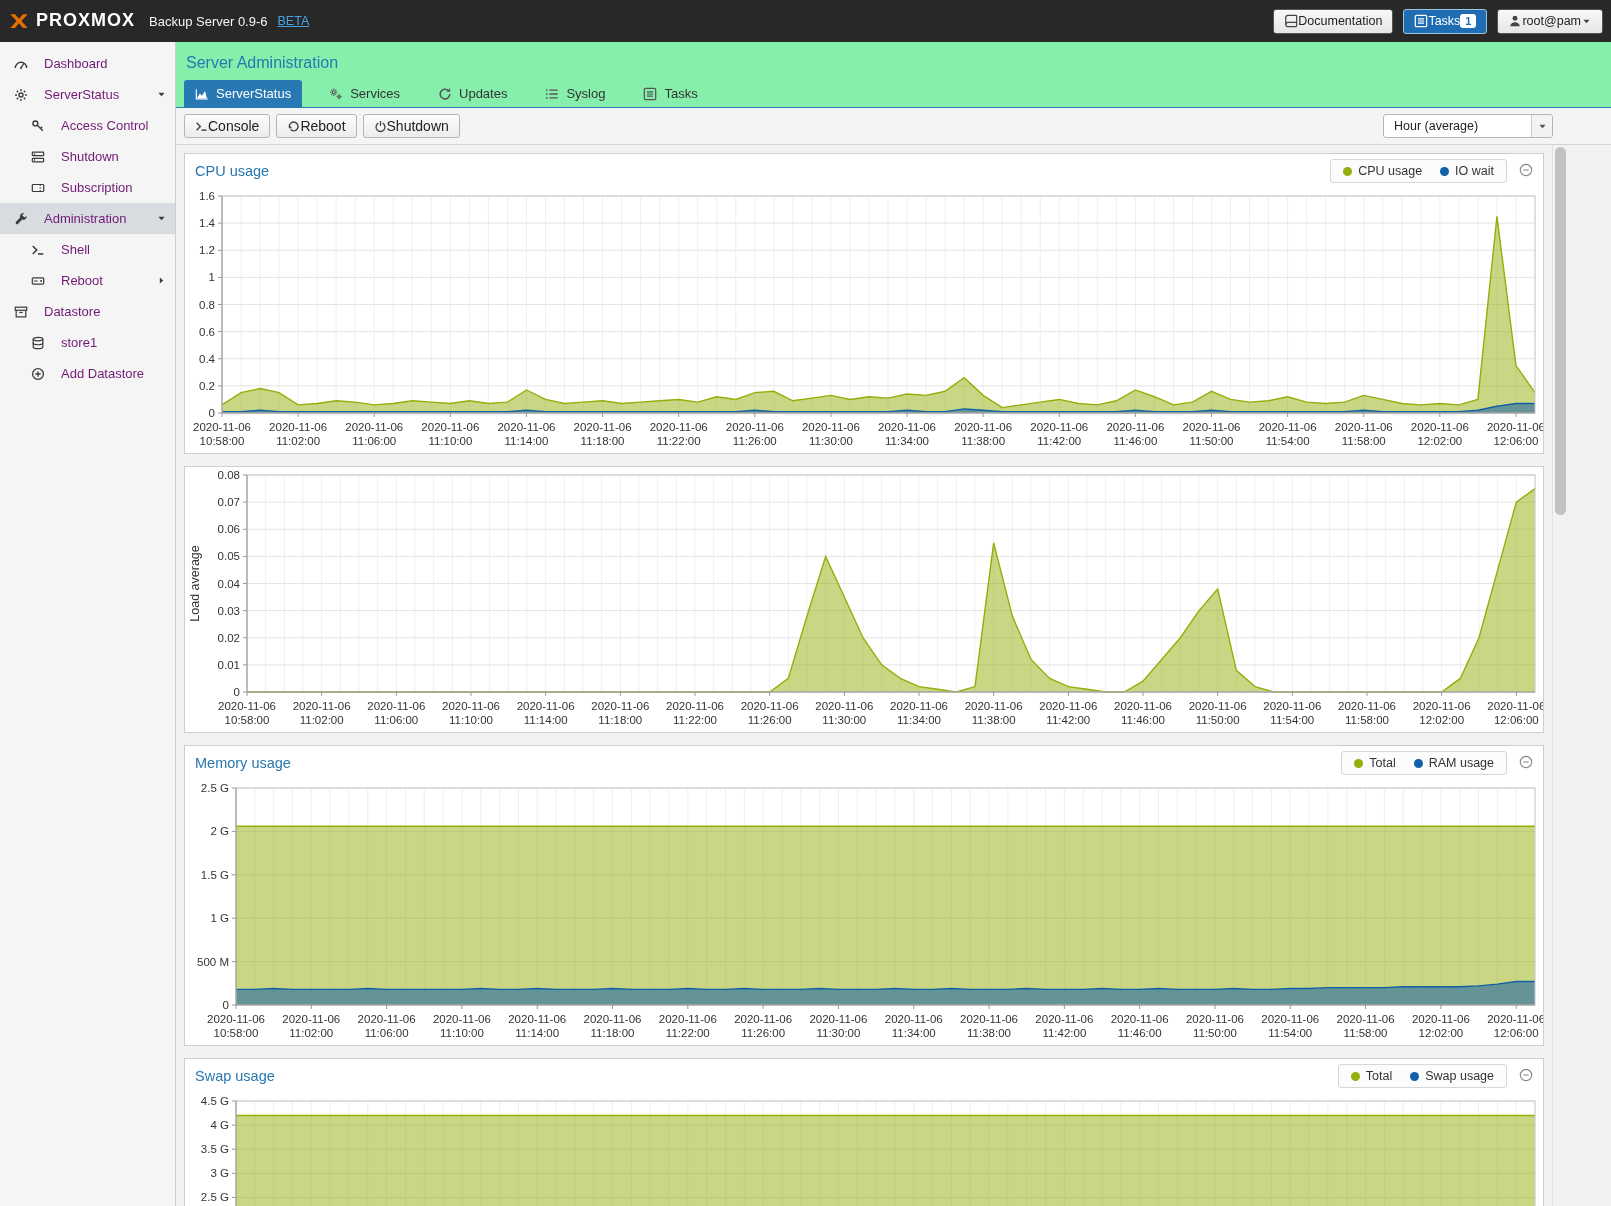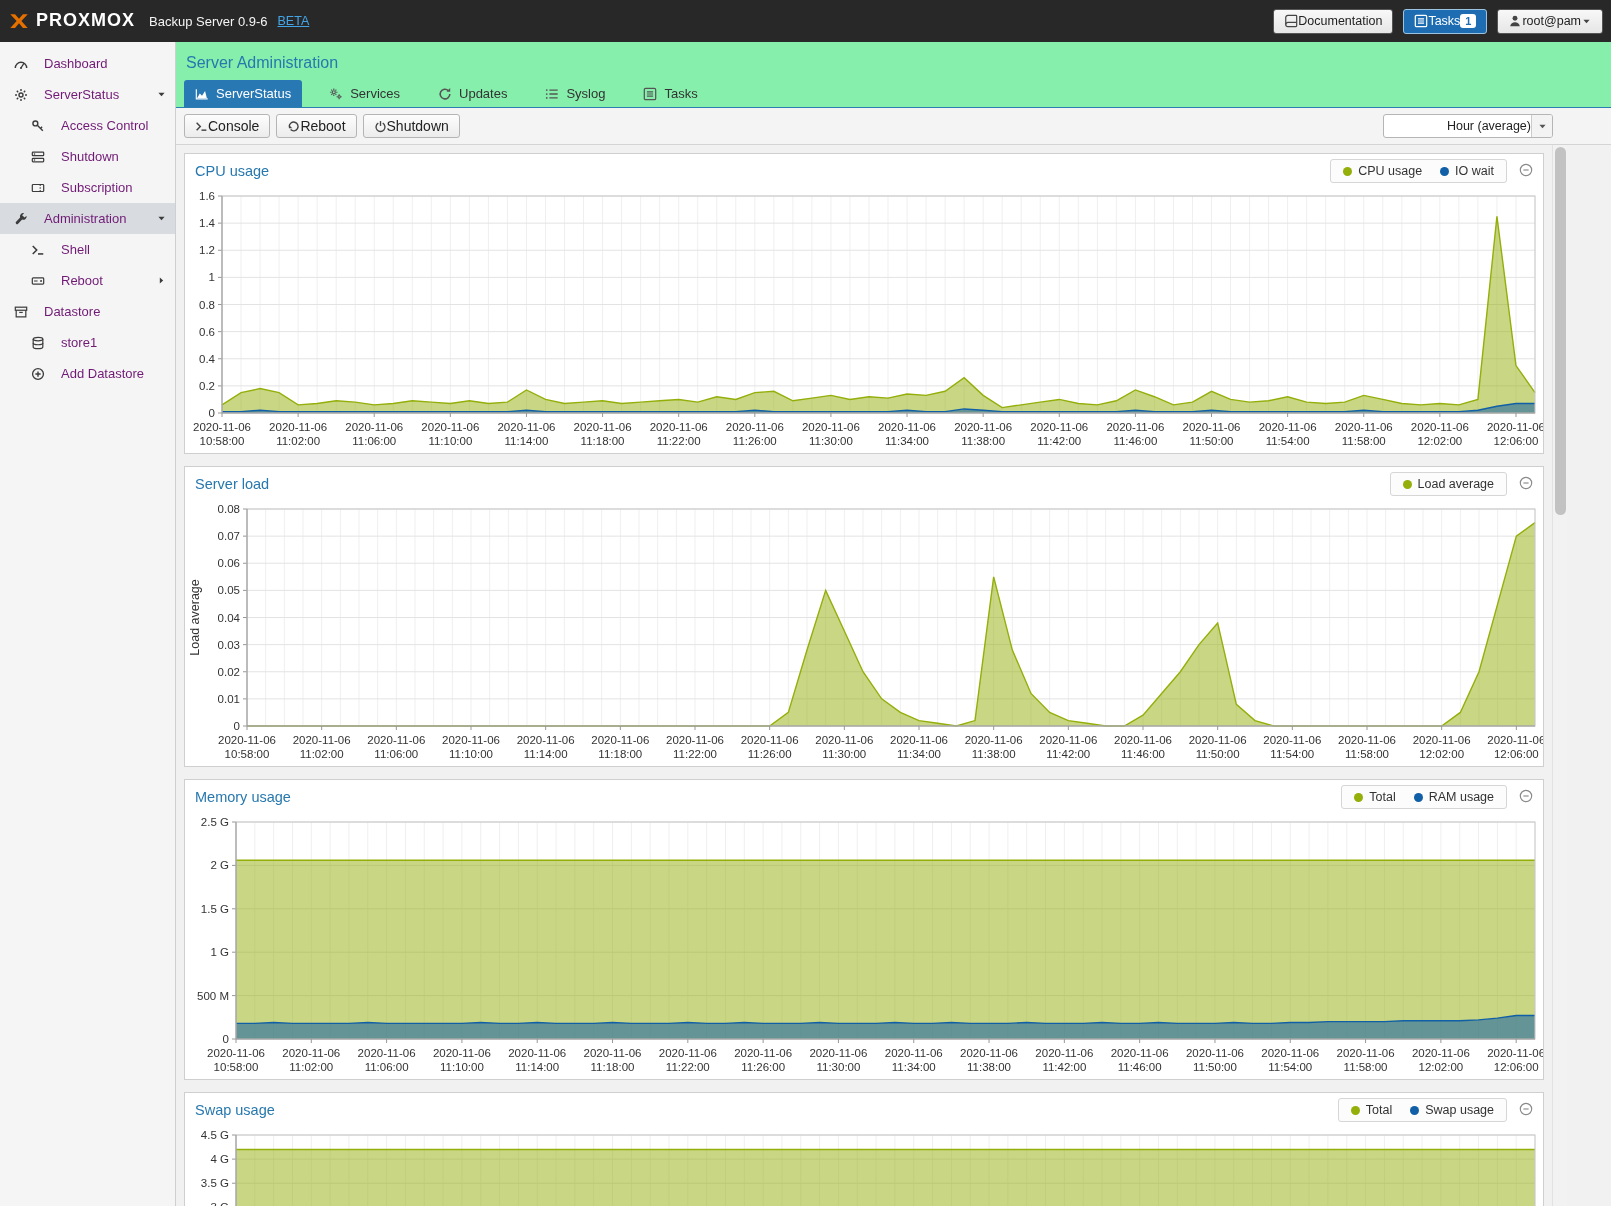--- a/index.html
+++ b/index.html
@@ -45,21 +45,21 @@
   .tab.active{background:#2878b4;color:#fff;}
   .tab.active .icon{color:#fff;}
 
   .toolbar{display:flex;align-items:center;gap:6px;padding:6px 58px 6px 8px;background:#f4f4f4;
     border-bottom:1px solid #d4d4d4;}
   .tbtn{display:flex;align-items:center;gap:0;height:24px;padding:0 10px;border:1px solid #b5b5b5;
     border-radius:3px;background:linear-gradient(#fdfdfd,#ececec);font-size:14px;color:#222;cursor:pointer;
     font-family:inherit;}
   .tbtn .icon{color:#444;width:13px;height:13px;}
   .combo{margin-left:auto;width:170px;height:24px;border:1px solid #b5b5b5;border-radius:3px;background:#fff;
-    display:flex;align-items:center;padding-left:20px;font-size:12.5px;color:#222;cursor:pointer;overflow:hidden;text-align:right;}
+    display:flex;align-items:center;padding-left:10px;font-size:12.5px;color:#222;cursor:pointer;overflow:hidden;}
   .combo-value{flex:1;}
   .combo-trigger{width:21px;height:100%;border-left:1px solid #ccc;background:#f3f3f3;display:flex;
     align-items:center;justify-content:center;color:#555;}
 
   .scrollwrap{flex:1;position:relative;background:#f1f1f1;overflow:hidden;}
   .panels{margin-right:59px;padding:8px;display:flex;flex-direction:column;gap:12px;}
   .panel{background:#fff;border:1px solid #cfcfcf;}
   .panel-head{display:flex;align-items:center;height:34px;padding:0 8px 0 10px;}
   .panel-title{margin:0 auto 0 0;font-size:14.5px;font-weight:400;color:#2778ae;}
   .legend{display:flex;gap:18px;align-items:center;border:1px solid #d6d6d6;background:#fcfcfc;border-radius:3px;
@@ -539,37 +539,20 @@
                 <text x="1254.8550724637682" y="243" text-anchor="middle" font-size="11.5" fill="#333" font-family="Liberation Sans, sans-serif">2020-11-06</text>
                 <text x="1254.8550724637682" y="257" text-anchor="middle" font-size="11.5" fill="#333" font-family="Liberation Sans, sans-serif">12:02:00</text>
                 <line x1="1330.9710144927537" y1="225" x2="1330.9710144927537" y2="229" stroke="#989898"></line>
                 <text x="1330.9710144927537" y="243" text-anchor="middle" font-size="11.5" fill="#333" font-family="Liberation Sans, sans-serif">2020-11-06</text>
                 <text x="1330.9710144927537" y="257" text-anchor="middle" font-size="11.5" fill="#333" font-family="Liberation Sans, sans-serif">12:06:00</text>
               </svg>
             </div>
         </section>
 
         <section class="panel">
-          <div class="panel-head">
-            <h3 class="panel-title">Server load</h3>
-            <div class="legend">
-              <span class="legend-item">
-                <i class="dot" style="background: rgb(148, 174, 10);"></i>
-                <span>Load average</span>
-              </span>
-            </div>
-            <button class="collapse-btn">
-              <span class="icon">
-                  <svg viewBox="0 0 16 16">
-                    <circle cx="8" cy="8" r="6.5" fill="none" stroke="currentColor" stroke-width="1.3"></circle>
-                    <path d="M5 8h6" stroke="currentColor" stroke-width="1.3"></path>
-                  </svg>
-                </span>
-            </button>
-          </div>
           <div class="chart">
               <svg width="1358" height="265">
                 <rect x="62" y="8" width="1288" height="217" fill="#ffffff"></rect>
                 <line x1="62" y1="8" x2="62" y2="225" stroke="#efefef" stroke-width="1"></line>
                 <line x1="80.66666666666667" y1="8" x2="80.66666666666667" y2="225" stroke="#efefef" stroke-width="1"></line>
                 <line x1="99.33333333333334" y1="8" x2="99.33333333333334" y2="225" stroke="#efefef" stroke-width="1"></line>
                 <line x1="118" y1="8" x2="118" y2="225" stroke="#efefef" stroke-width="1"></line>
                 <line x1="136.66666666666669" y1="8" x2="136.66666666666669" y2="225" stroke="#efefef" stroke-width="1"></line>
                 <line x1="155.33333333333334" y1="8" x2="155.33333333333334" y2="225" stroke="#efefef" stroke-width="1"></line>
                 <line x1="174" y1="8" x2="174" y2="225" stroke="#efefef" stroke-width="1"></line>

